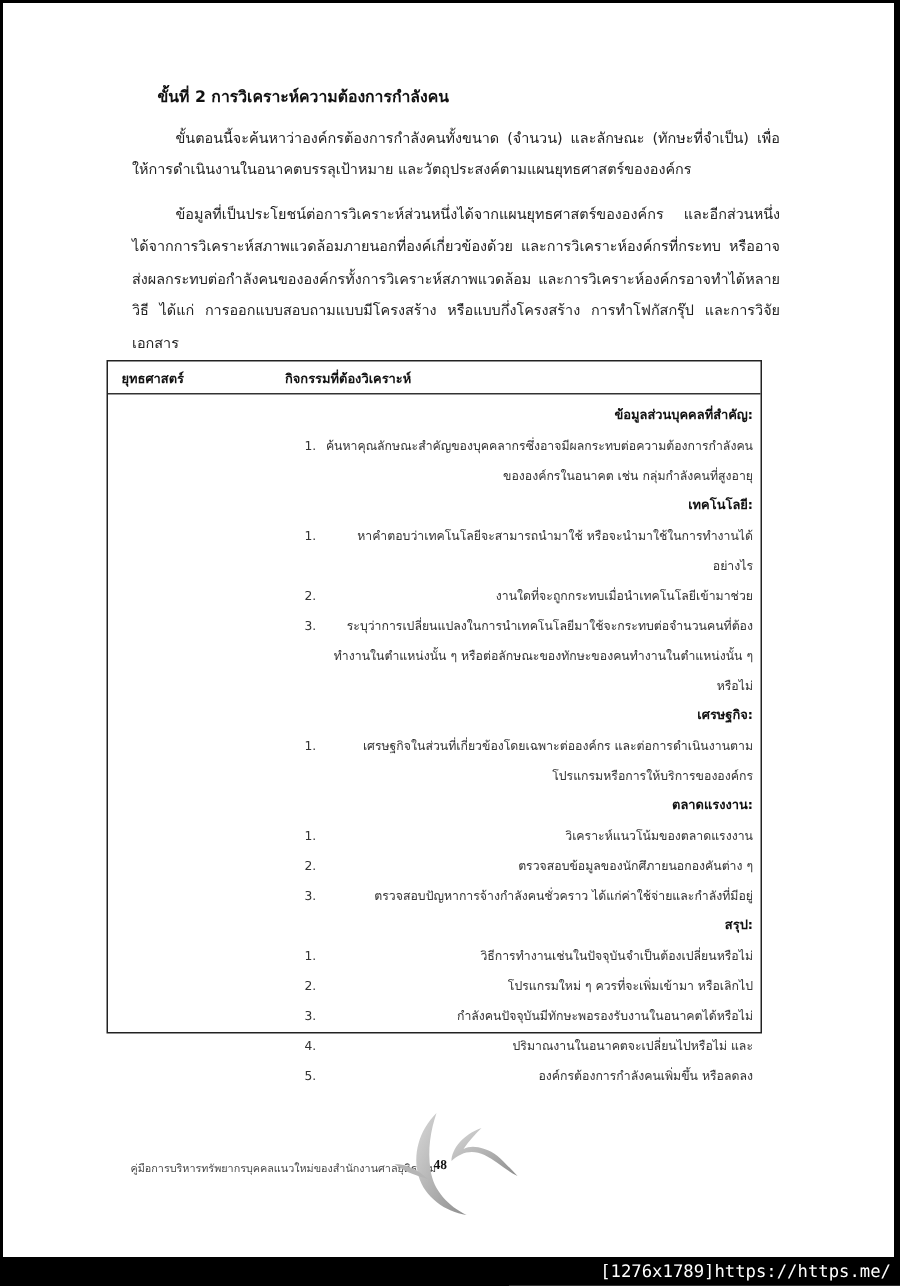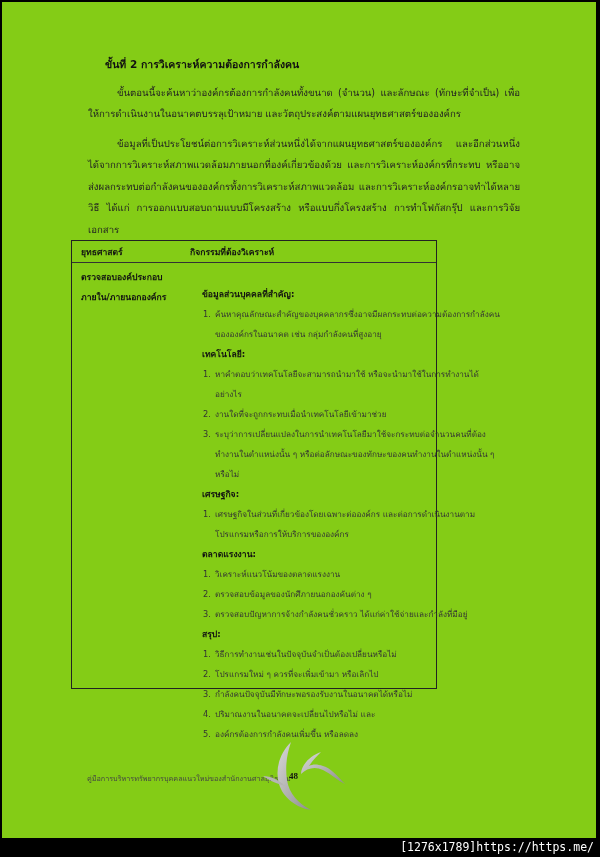--- a/index.html
+++ b/index.html
@@ -14,21 +14,21 @@
       overflow: hidden;
       font-family: "DejaVu Sans", "Liberation Sans", sans-serif;
       color: #1a1a1a;
     }
     .page {
       position: absolute;
       left: 2px;
       top: 2px;
       width: 594px;
       height: 836px;
-      background: #84cc16;
+      background: #ffffff;
       overflow: hidden;
     }
     .bottom-bar {
       position: absolute;
       left: 0;
       top: 838px;
       width: 600px;
       height: 19px;
       background: #000;
     }
@@ -66,24 +66,25 @@
       display: inline-block;
       width: 29px;
     }
     .para1 { top: 69px; }
     .para2 { top: 120px; }
 
     .table {
       position: absolute;
       left: 69px;
       top: 238px;
-      width: 366px;
+      width: 437px;
       height: 449px;
       border: 1.5px solid #222;
       box-sizing: border-box;
+      text-align: right;
     }
     .thead {
       position: absolute;
       left: 0;
       top: 0;
       width: 100%;
       height: 21px;
       border-bottom: 1px solid #333;
     }
     .th {
@@ -106,21 +107,20 @@
       color: #111;
       line-height: 20px;
     }
     .col2 {
       position: absolute;
       left: 130px;
       top: 26px;
       width: 300px;
       font-size: 8.2px;
       color: #333;
-      margin-top: 17px;
     }
     .grp-title {
       font-weight: bold;
       color: #111;
       font-size: 8.6px;
       height: 20px;
       line-height: 20px;
     }
     .item {
       position: relative;
@@ -169,24 +169,20 @@
   <div class="para para1"><span class="indent"></span><span>ขั้นตอนนี้จะค้นหาว่าองค์กรต้องการกำลังคนทั้งขนาด (จำนวน) และลักษณะ (ทักษะที่จำเป็น) เพื่อให้การดำเนินงานในอนาคตบรรลุเป้าหมาย และวัตถุประสงค์ตามแผนยุทธศาสตร์ขององค์กร</span></div>
 
   <div class="para para2"><span class="indent"></span><span>ข้อมูลที่เป็นประโยชน์ต่อการวิเคราะห์ส่วนหนึ่งได้จากแผนยุทธศาสตร์ขององค์กร และอีกส่วนหนึ่งได้จากการวิเคราะห์สภาพแวดล้อมภายนอกที่องค์เกี่ยวข้องด้วย และการวิเคราะห์องค์กรที่กระทบ หรืออาจส่งผลกระทบต่อกำลังคนขององค์กรทั้งการวิเคราะห์สภาพแวดล้อม และการวิเคราะห์องค์กรอาจทำได้หลายวิธี ได้แก่ การออกแบบสอบถามแบบมีโครงสร้าง หรือแบบกึ่งโครงสร้าง การทำโฟกัสกรุ๊ป และการวิจัยเอกสาร</span></div>
 
   <div class="table">
     <div class="thead">
       <span class="th th-col1">ยุทธศาสตร์</span>
       <span class="th th-col2">กิจกรรมที่ต้องวิเคราะห์</span>
     </div>
 
-    <div class="col1">
-      <div>ตรวจสอบองค์ประกอบ</div>
-      <div>ภายใน/ภายนอกองค์กร</div>
-    </div>
 
     <div class="col2">
 
       <div class="grp-title">ข้อมูลส่วนบุคคลที่สำคัญ:</div>
       <div class="item">
         <span class="num">1.</span>
         <span>ค้นหาคุณลักษณะสำคัญของบุคคลากรซึ่งอาจมีผลกระทบต่อความต้องการกำลังคนขององค์กรในอนาคต เช่น กลุ่มกำลังคนที่สูงอายุ</span>
       </div>
 
       <div class="grp-title">เทคโนโลยี:</div>

